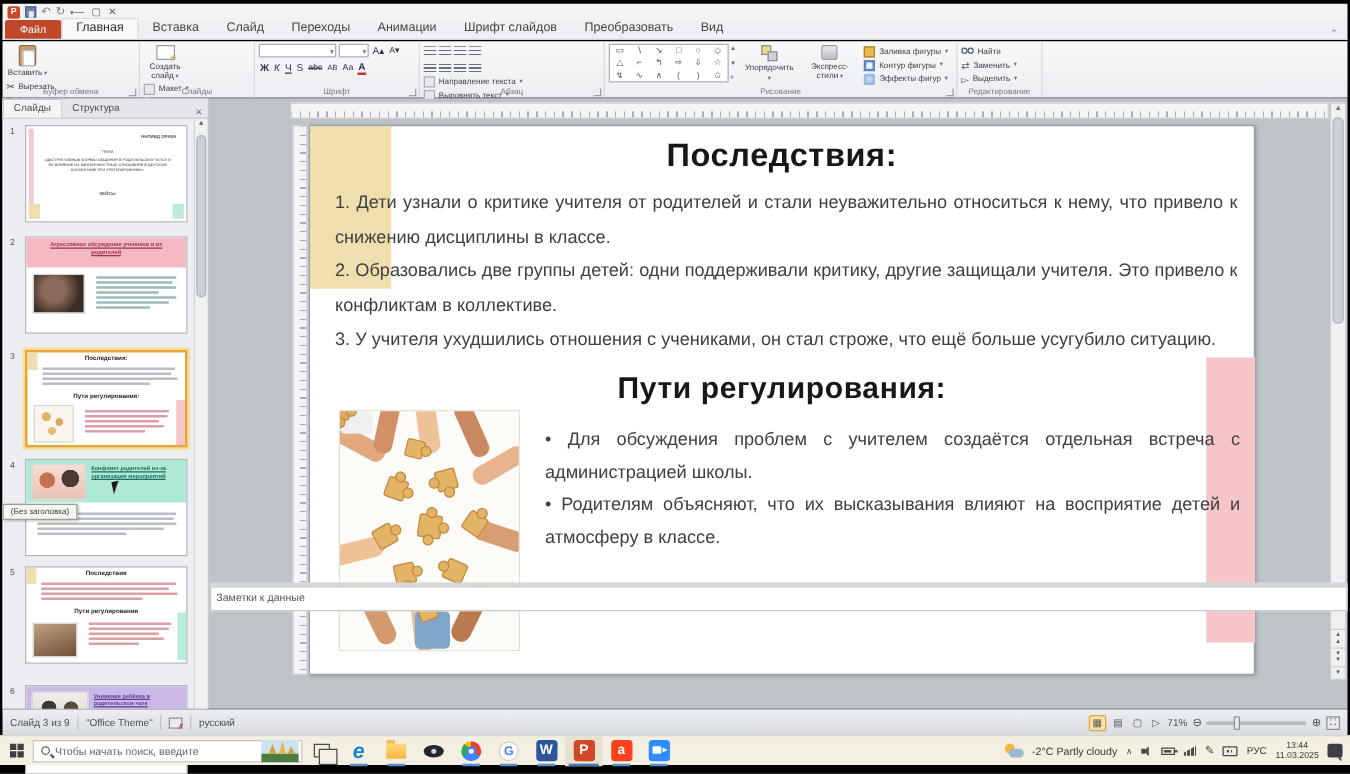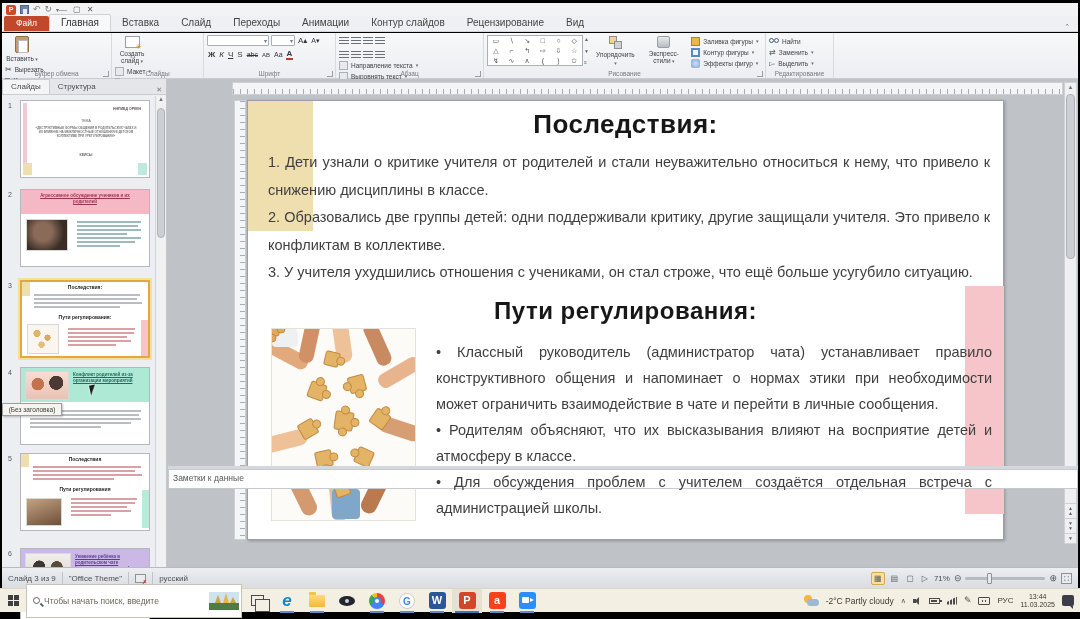--- a/index.html
+++ b/index.html
@@ -119,21 +119,21 @@
   .zoomslider { width:80px; height:3px; background:#b7babe; border-radius:2px; position:relative; }
   .zoomslider .knob { position:absolute; left:22px; top:-4px; width:5px; height:11px; background:#e8eaed; border:1px solid #8e9196; border-radius:1px; }
   .zbtn { font-size:9px; color:#55585c; }
   .fitbtn { width:11px; height:11px; border:1px solid #8e9196; background:#e8eaed; font-size:7px; text-align:center; line-height:10px; color:#55585c; }
 
   
   .taskbar { position:absolute; left:0; top:588px; width:100%; height:24px; background:#f3efe2; border-top:1px solid #d9d5c7; display:flex; align-items:center; }
   .startbtn { width:26px; height:100%; display:flex; align-items:center; justify-content:center; }
   .winlogo { width:11px; height:11px; display:grid; grid-template-columns:1fr 1fr; gap:1px; }
   .winlogo i { background:#3f3f3f; }
-  .searchbox { width:216px; height:34px; background:#fff; border:1px solid #c9c5b6; display:flex; align-items:center; gap:4px; padding:0 2px 0 6px; }
+  .searchbox { width:216px; height:18px; background:#fff; border:1px solid #c9c5b6; display:flex; align-items:center; gap:4px; padding:0 2px 0 6px; }
   .mag { width:7px; height:7px; border:1.5px solid #5f6368; border-radius:50%; position:relative; flex:none; }
   .mag:after { content:""; position:absolute; left:6px; top:6px; width:4px; height:1.5px; background:#5f6368; transform:rotate(45deg); }
   .search-ph { font-size:8.5px; color:#6a665a; flex:1; white-space:nowrap; overflow:hidden; }
   .tb-icons { display:flex; align-items:center; }
   .tbi { width:30px; height:24px; display:flex; align-items:center; justify-content:center; position:relative; }
   .tbi.open:after { content:""; position:absolute; bottom:0; left:8px; right:8px; height:2px; background:#5b8fc9; }
   .tbi.active { background:#e6e1d0; }
   .tbi.active:after { left:3px; right:3px; background:#3f76b5; }
   .sq { width:17px; height:17px; border-radius:3px; color:#fff; font-weight:bold; font-size:11px; text-align:center; line-height:17px; }
   .tv { width:13px; height:11px; border:1.5px solid #4a4a4a; position:relative; background:#f3efe2; }
@@ -198,22 +198,22 @@
   </div>
 </div>
 
 <div class="tabrow">
   <span class="tab-file">Файл</span>
   <span class="tab active">Главная</span>
   <span class="tab">Вставка</span>
   <span class="tab">Слайд</span>
   <span class="tab">Переходы</span>
   <span class="tab">Анимации</span>
-  <span class="tab">Контур слайдов</span>
-  <span class="tab">Рецензирование</span>
+  <span class="tab">Шрифт слайдов</span>
+  <span class="tab">Преобразовать</span>
   <span class="tab">Вид</span>
   <span class="ribbon-collapse">⌃</span>
 </div>
 
 <div class="ribbon">
 
   <div class="rgroup" style="width:110px">
     <div class="bigbtn">
       <span class="icon-clipboard"></span>
       <span class="blabel dd">Вставить</span>
@@ -597,23 +597,22 @@
               </g>
             <g transform="translate(60,30) rotate(14)">
                 <rect x="-7" y="-7" width="14" height="14" rx="2"></rect>
                 <circle cx="9" cy="0" r="4"></circle>
               </g>
           </g>
         </svg>
       </div>
 
       <div class="s-bullets">
-        <p>Классный руководитель (администратор чата) устанавливает правило конструктивного общения и напоминает о нормах этики при необходимости может ограничить взаимодействие в чате и перейти в личные сообщения.</p>
+        <p>Для обсуждения проблем с учителем создаётся отдельная встреча с администрацией школы.</p>
         <p>Родителям объясняют, что их высказывания влияют на восприятие детей и атмосферу в классе.</p>
-        <p>Для обсуждения проблем с учителем создаётся отдельная встреча с администрацией школы.</p>
       </div>
     </div>
 
     <div class="vscroll">
       <span class="arr">▲</span>
       <span class="vthumb"></span>
       <span class="nav">
         <span>▲<br>▲</span>
         <span>▼<br>▼</span>
         <span class="arr" style="border-top:1px solid #cdd0d4">▼</span>

